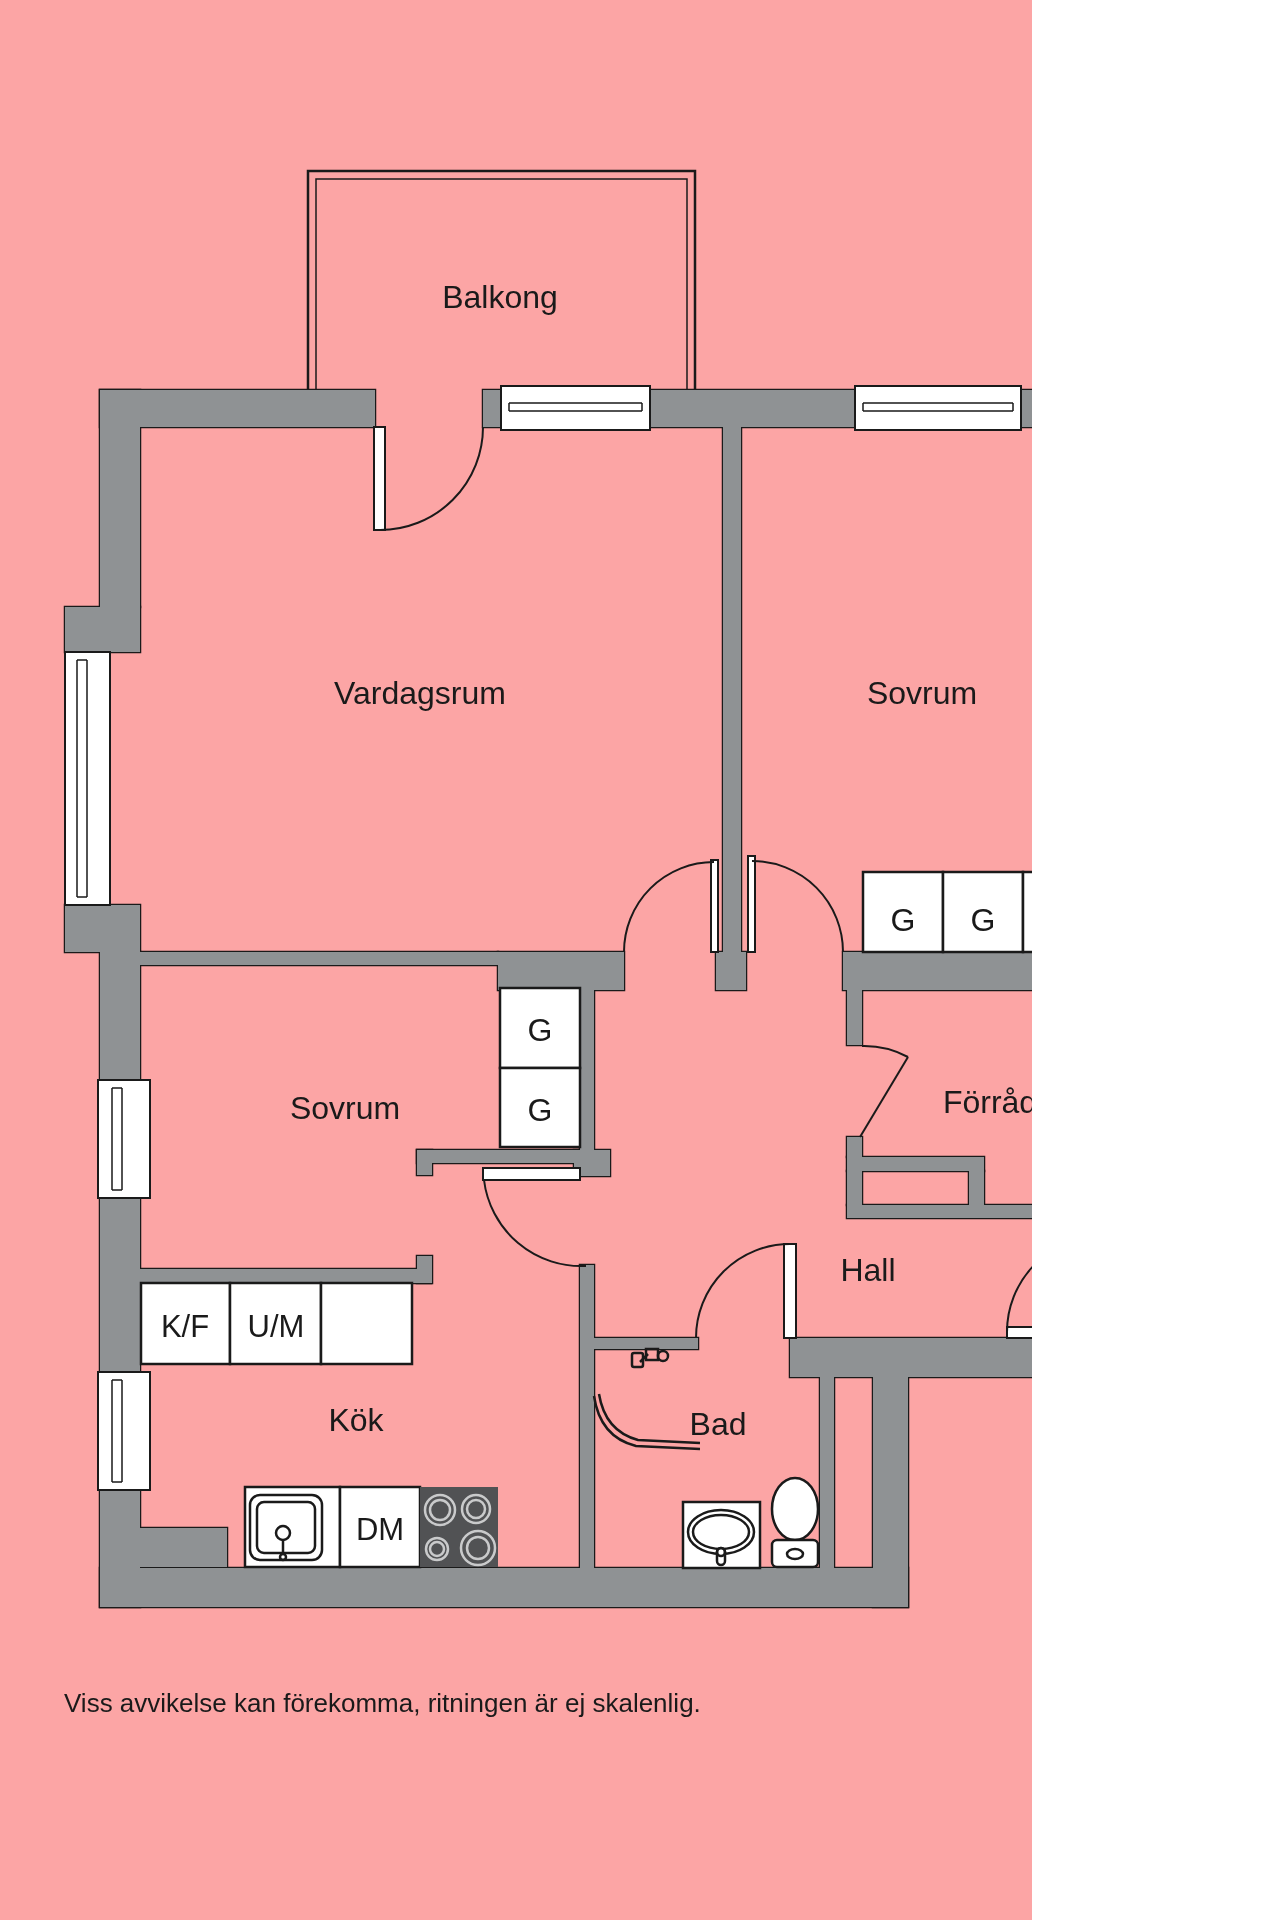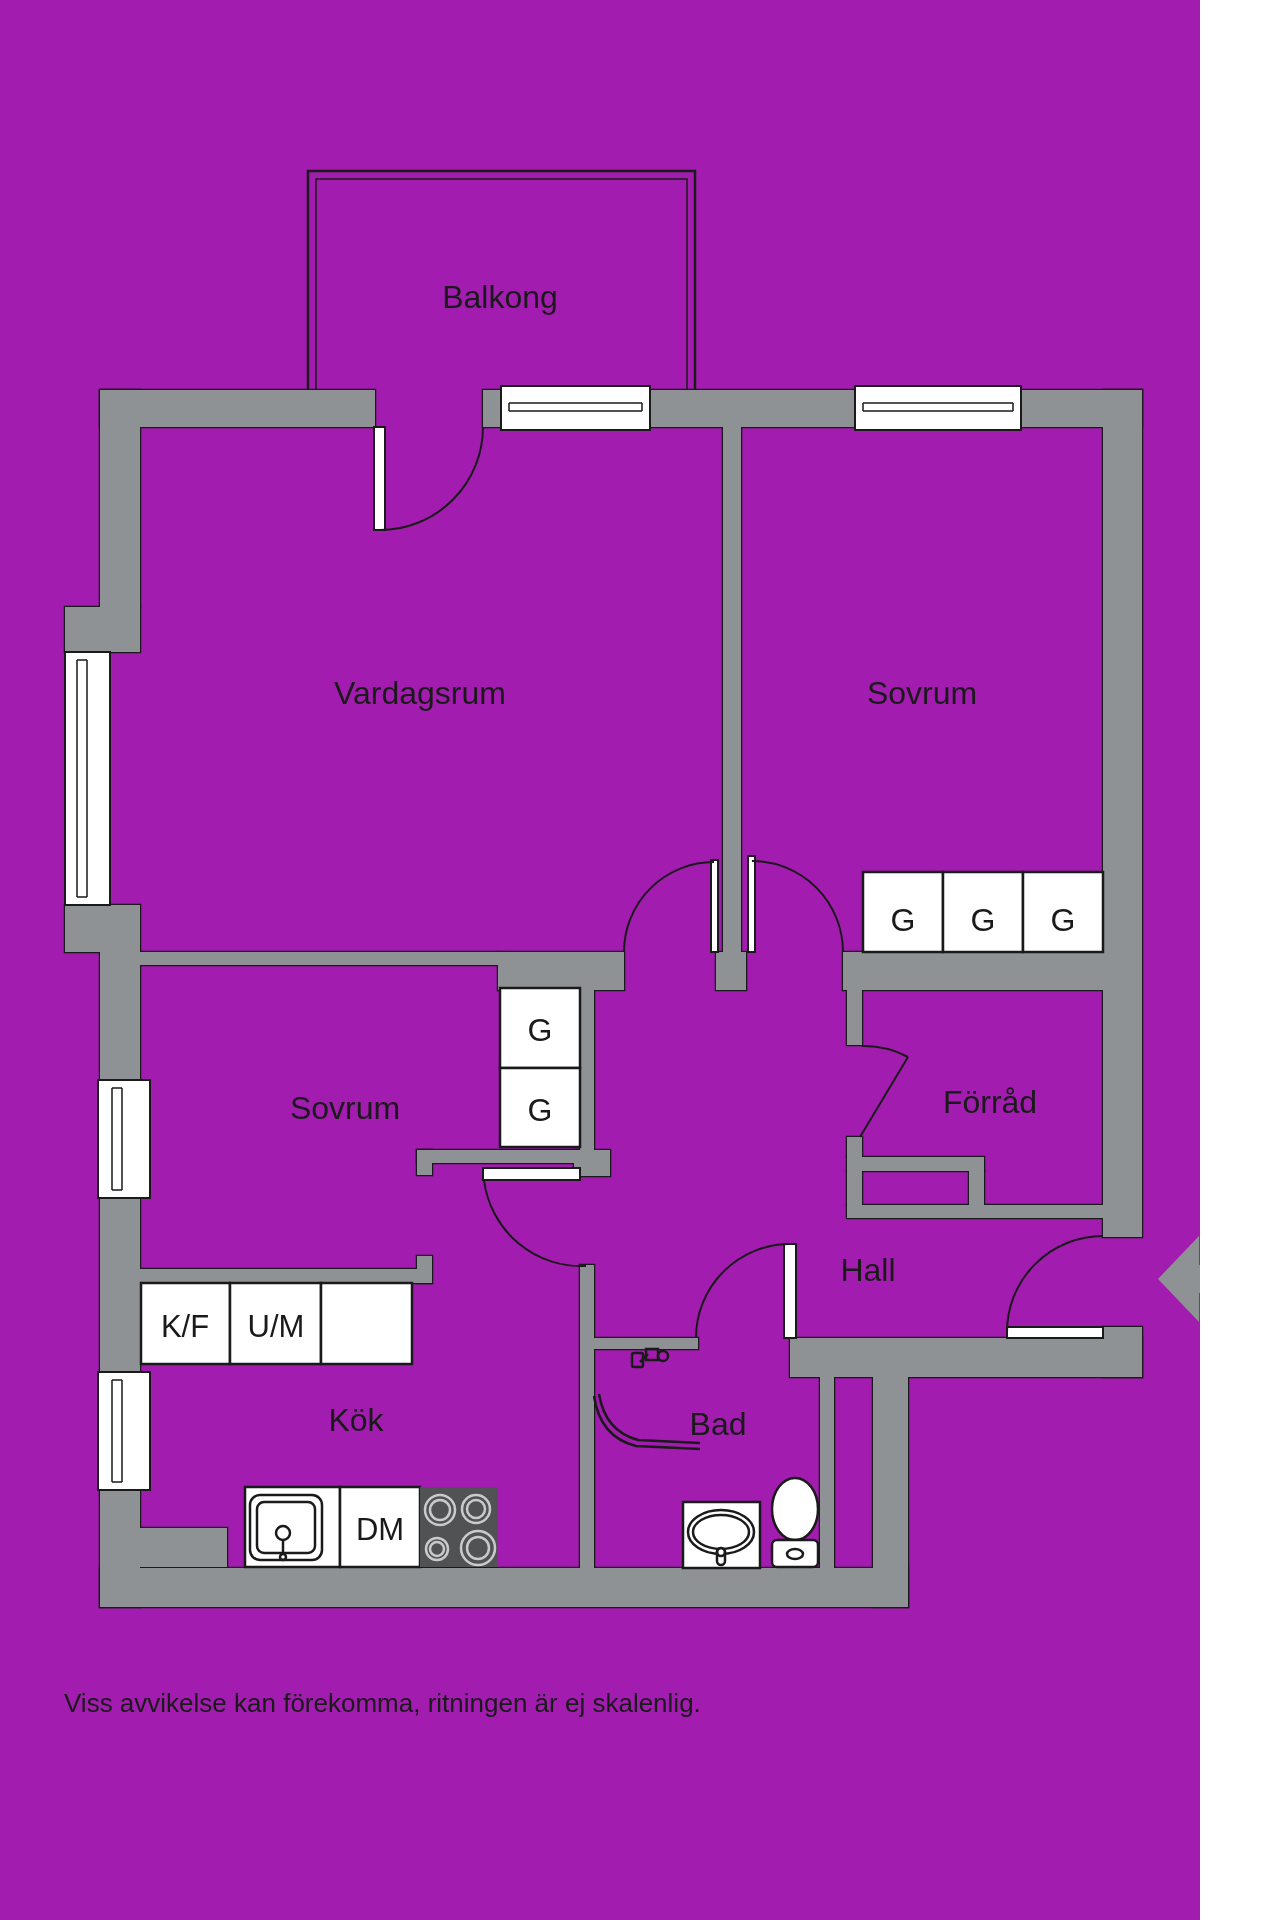--- a/index.html
+++ b/index.html
@@ -1,16 +1,16 @@
 <!DOCTYPE html>
 <html><head>
 <meta charset="utf-8">
 <style>
   html,body{margin:0;padding:0;background:#ffffff;}
-  .page{width:1200px;height:1920px;position:relative;background:#a21caf;overflow:hidden;}
+  .page{width:1032px;height:1920px;position:relative;background:#fca5a5;overflow:hidden;}
   svg{display:block;}
   text{font-family:"Liberation Sans", sans-serif;}
   .room-label{font-size:32px;}
   .g-label{font-size:32px;}
   .appl-label{font-size:31px;}
   .disclaimer{font-size:26px;}
   .walls-outline{stroke-width:2.5px;}
   .walls-fill{stroke:none;}
   .thin{stroke-width:2px;fill:none;}
   .leaf{stroke-width:2px;fill:#ffffff;}

